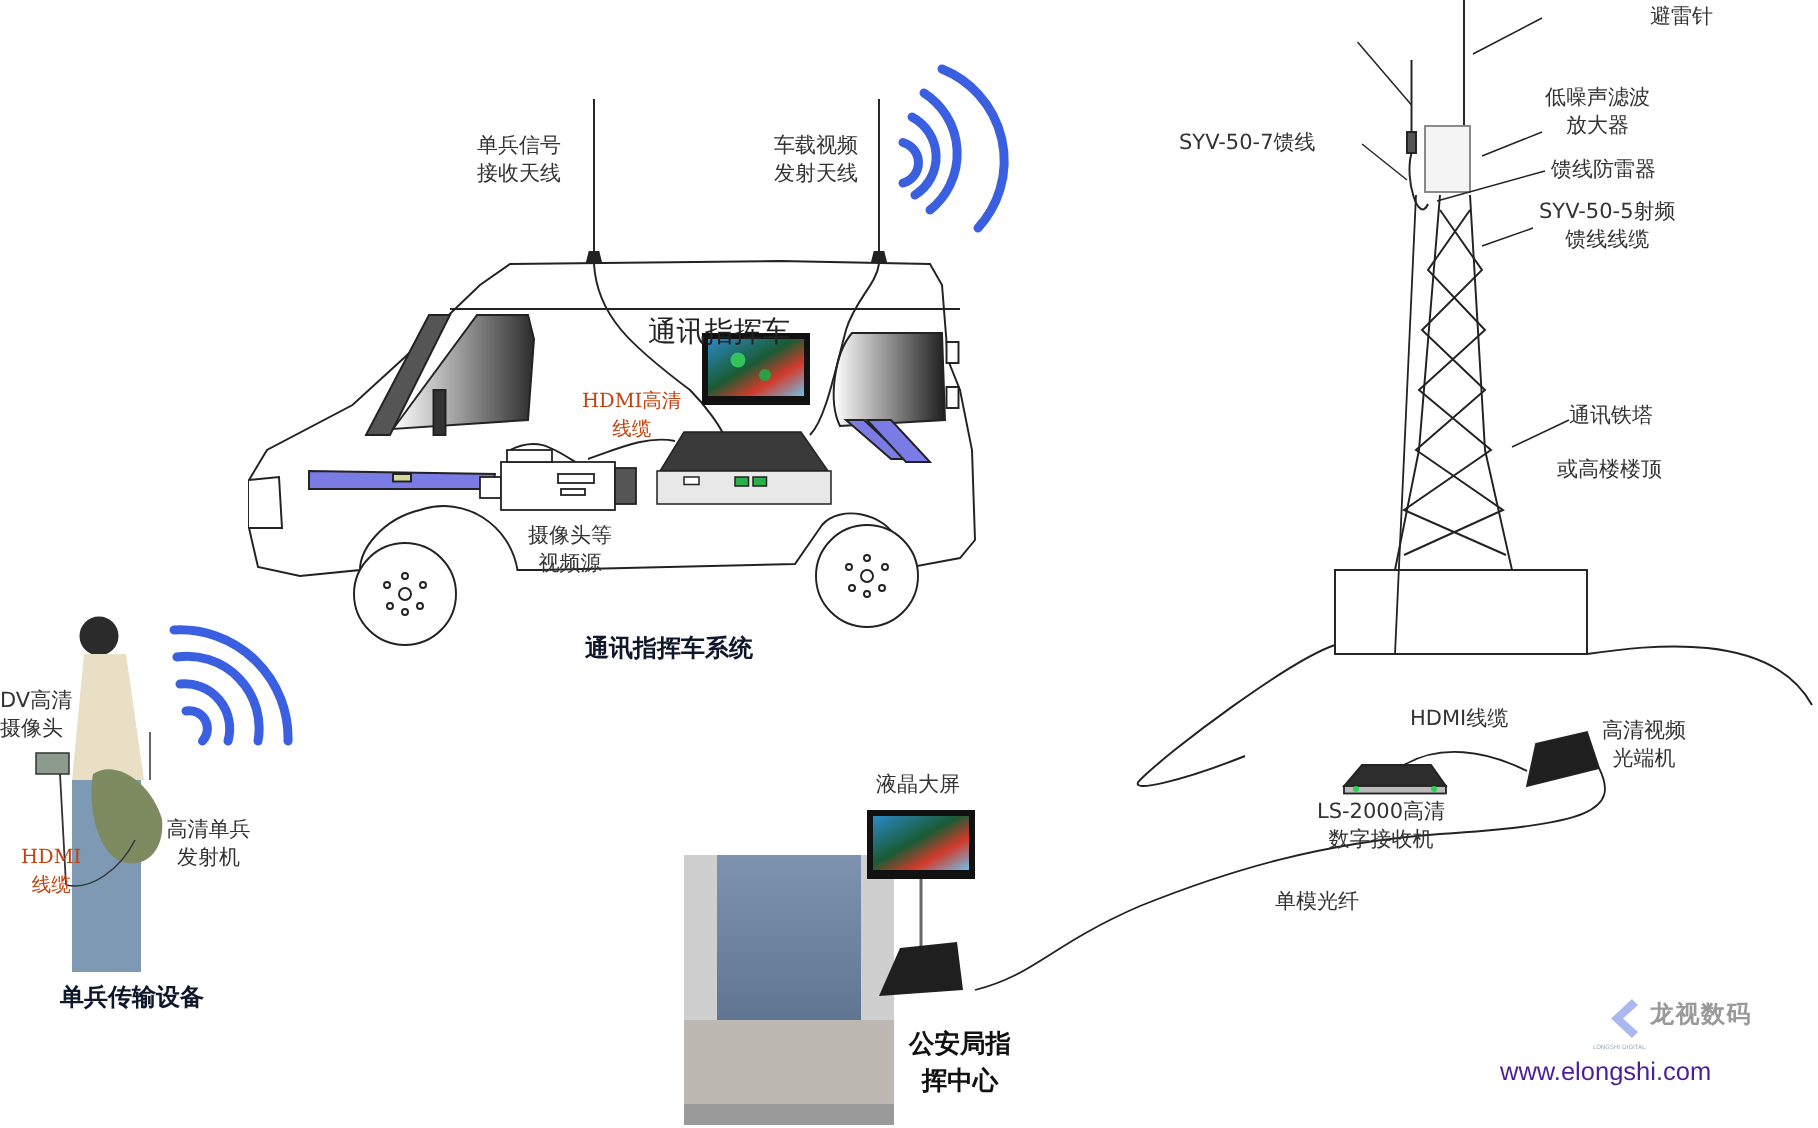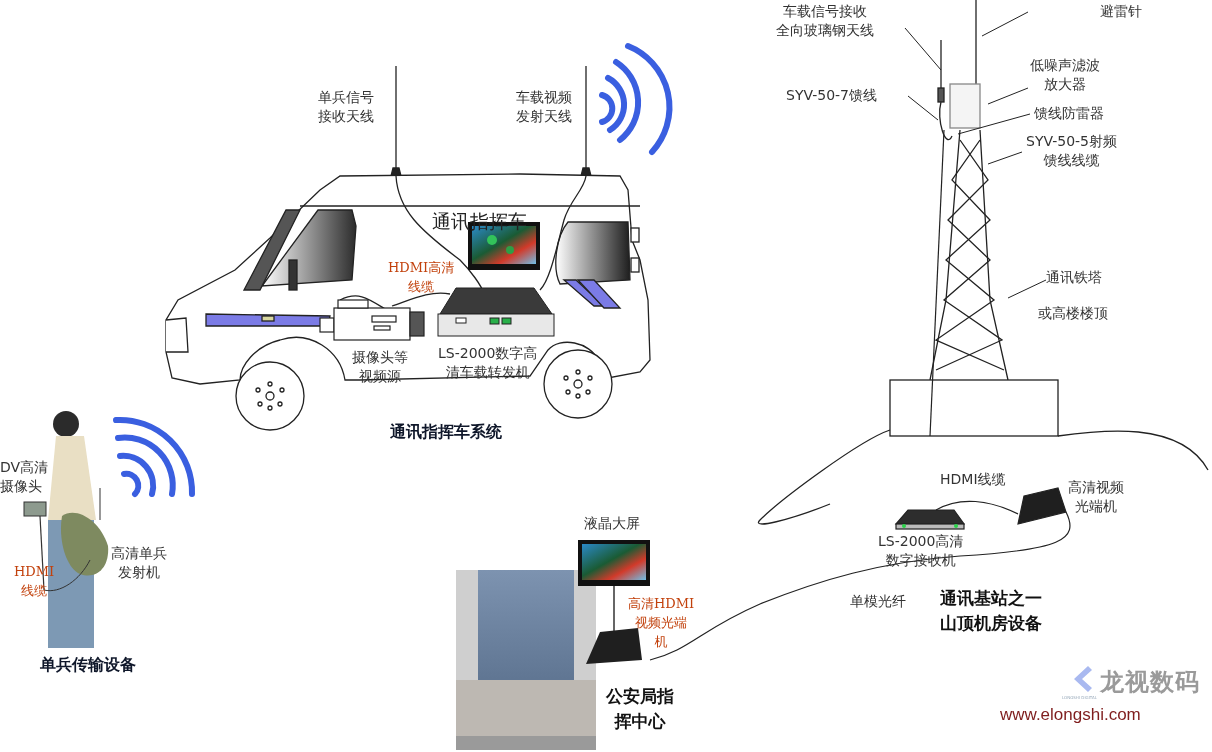--- a/index.html
+++ b/index.html
@@ -4,22 +4,22 @@
 <style>
   html,body{margin:0;padding:0;background:#ffffff;}
   body{width:1212px;height:752px;position:relative;overflow:hidden;font-family:"DejaVu Sans","Liberation Sans",sans-serif;color:#222;}
   #stage{position:absolute;left:0;top:0;width:1212px;height:752px;}
   .lbl{position:absolute;font-size:14px;line-height:19px;color:#333;text-align:center;white-space:nowrap;}
   .lbl.left{text-align:left;}
   .lbl.serif{font-family:"DejaVu Serif","Liberation Serif",serif;font-size:13px;color:#c2410c;}
   .lbl.big{font-size:19px;line-height:24px;color:#222;margin-top:32px;}
   .lbl.bold{font-weight:bold;font-size:16px;line-height:22px;color:#0f172a;}
   .lbl.bold2{font-weight:bold;font-size:17px;line-height:25px;color:#111;}
-  .wm1{position:absolute;left:1068px;top:666px;font-size:24px;font-weight:bold;color:#9a9a9a;letter-spacing:1px;}
-  .wm2{position:absolute;left:1000px;top:705px;font-size:17px;color:#7f1d1d;font-family:"Liberation Sans",sans-serif;}
+  .wm1{position:absolute;left:1068px;top:666px;font-size:16px;font-weight:bold;color:#9a9a9a;letter-spacing:1px;}
+  .wm2{position:absolute;left:1000px;top:705px;font-size:17px;color:#4c1d95;font-family:"Liberation Sans",sans-serif;}
   .wm-logo{position:absolute;left:1068px;top:664px;width:26px;height:30px;}
   .wm-logo-sub{position:absolute;left:1062px;top:695px;font-size:4px;color:#9ab;}
 </style>
 </head>
 <body>
 
 <div id="stage">
 
 <svg width="1212" height="752" viewBox="0 0 1212 752" style="position:absolute;left:0;top:0">
   <defs>
@@ -202,44 +202,36 @@
 </div>
 <div class="lbl big" style="left:432px;top:177px;">通讯指挥车</div>
 <div class="lbl serif" style="left:388px;top:258px;">
   <div>HDMI高清</div>
       <div>线缆</div>
 </div>
 <div class="lbl" style="left:352px;top:348px;">
   <div>摄像头等</div>
       <div>视频源</div>
 </div>
-<div class="lbl" style="left:438px;top:344px;">
-  <div>LS-2000数字高</div>
-      <div>清车载转发机</div>
-</div>
 <div class="lbl bold" style="left:390px;top:421px;">通讯指挥车系统</div>
 
 <div class="lbl left" style="left:0px;top:458px;">
   <div>DV高清</div>
       <div>摄像头</div>
 </div>
 <div class="lbl serif" style="left:14px;top:562px;">
   <div>HDMI</div>
       <div>线缆</div>
 </div>
 <div class="lbl" style="left:111px;top:544px;">
   <div>高清单兵</div>
       <div>发射机</div>
 </div>
 <div class="lbl bold" style="left:40px;top:654px;">单兵传输设备</div>
 
-<div class="lbl" style="left:776px;top:2px;">
-  <div>车载信号接收</div>
-      <div>全向玻璃钢天线</div>
-</div>
 <div class="lbl" style="left:1100px;top:2px;">避雷针</div>
 <div class="lbl" style="left:786px;top:86px;">SYV-50-7馈线</div>
 <div class="lbl" style="left:1030px;top:56px;">
   <div>低噪声滤波</div>
       <div>放大器</div>
 </div>
 <div class="lbl" style="left:1034px;top:104px;">馈线防雷器</div>
 <div class="lbl" style="left:1026px;top:132px;">
   <div>SYV-50-5射频</div>
       <div>馈线线缆</div>
@@ -250,31 +242,22 @@
 <div class="lbl" style="left:940px;top:470px;">HDMI线缆</div>
 <div class="lbl" style="left:1068px;top:478px;">
   <div>高清视频</div>
       <div>光端机</div>
 </div>
 <div class="lbl" style="left:878px;top:532px;">
   <div>LS-2000高清</div>
       <div>数字接收机</div>
 </div>
 <div class="lbl" style="left:850px;top:592px;">单模光纤</div>
-<div class="lbl bold2" style="left:940px;top:586px;">
-  <div>通讯基站之一</div>
-      <div>山顶机房设备</div>
-</div>
 
 <div class="lbl" style="left:584px;top:514px;">液晶大屏</div>
-<div class="lbl serif" style="left:628px;top:594px;">
-  <div>高清HDMI</div>
-      <div>视频光端</div>
-      <div>机</div>
-</div>
 <div class="lbl bold2" style="left:606px;top:684px;">
   <div>公安局指</div>
       <div>挥中心</div>
 </div>
 
 <svg class="wm-logo" viewBox="0 0 26 30">
   <path d="M20 2 L6 15 L20 28 L24 24 L14 15 L24 6 Z" fill="#a9b9f0"></path>
 </svg>
 <div class="wm1" style="left:1100px;">龙视数码</div>
 <div class="wm-logo-sub">LONGSHI DIGITAL</div>

